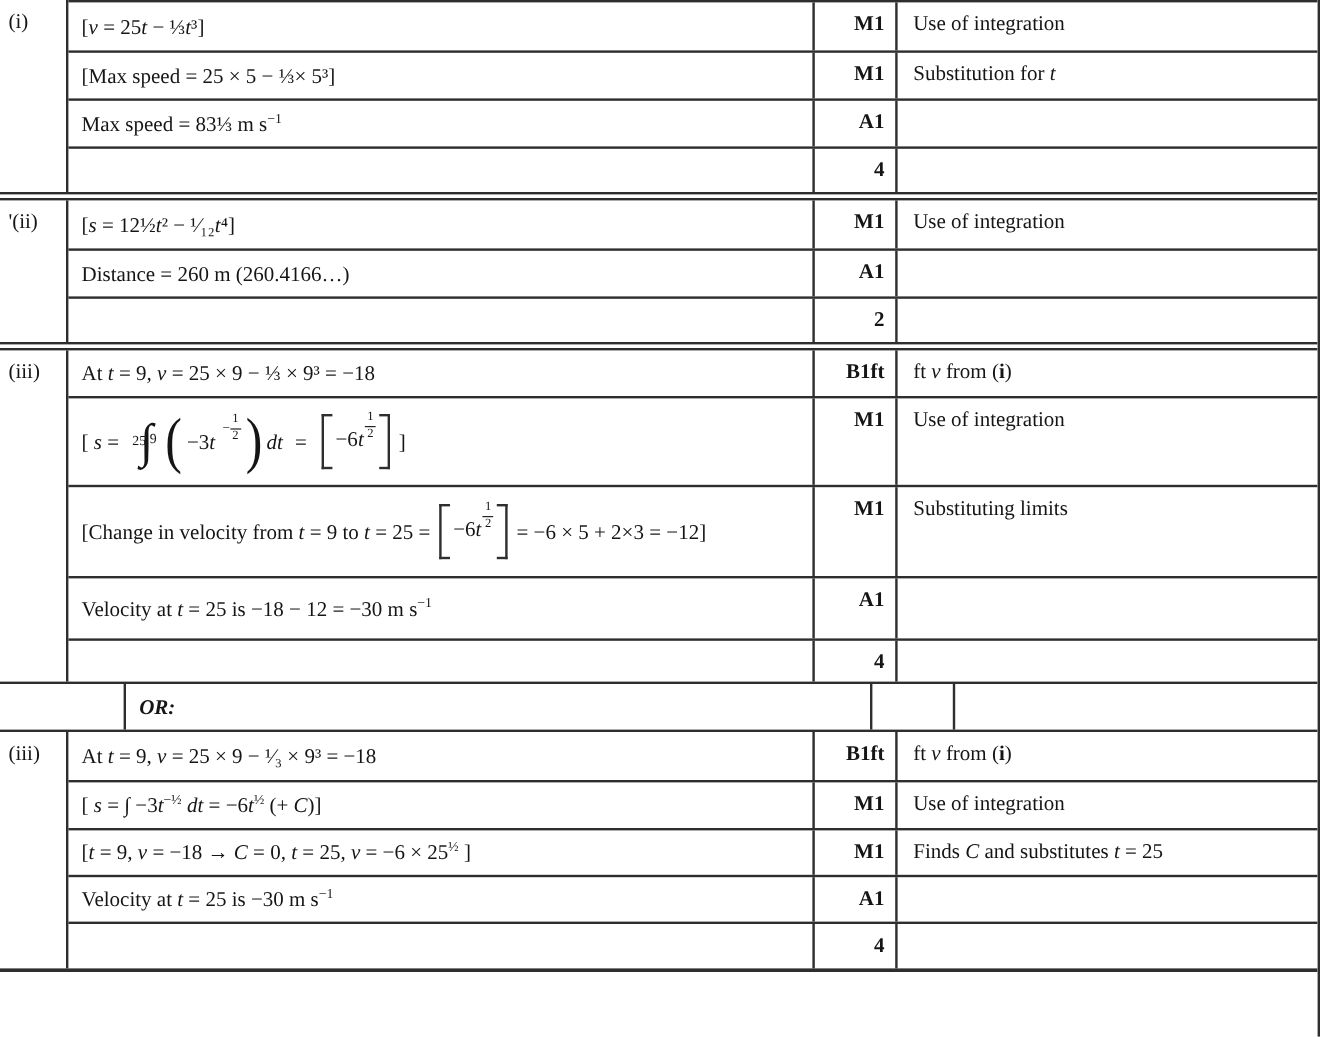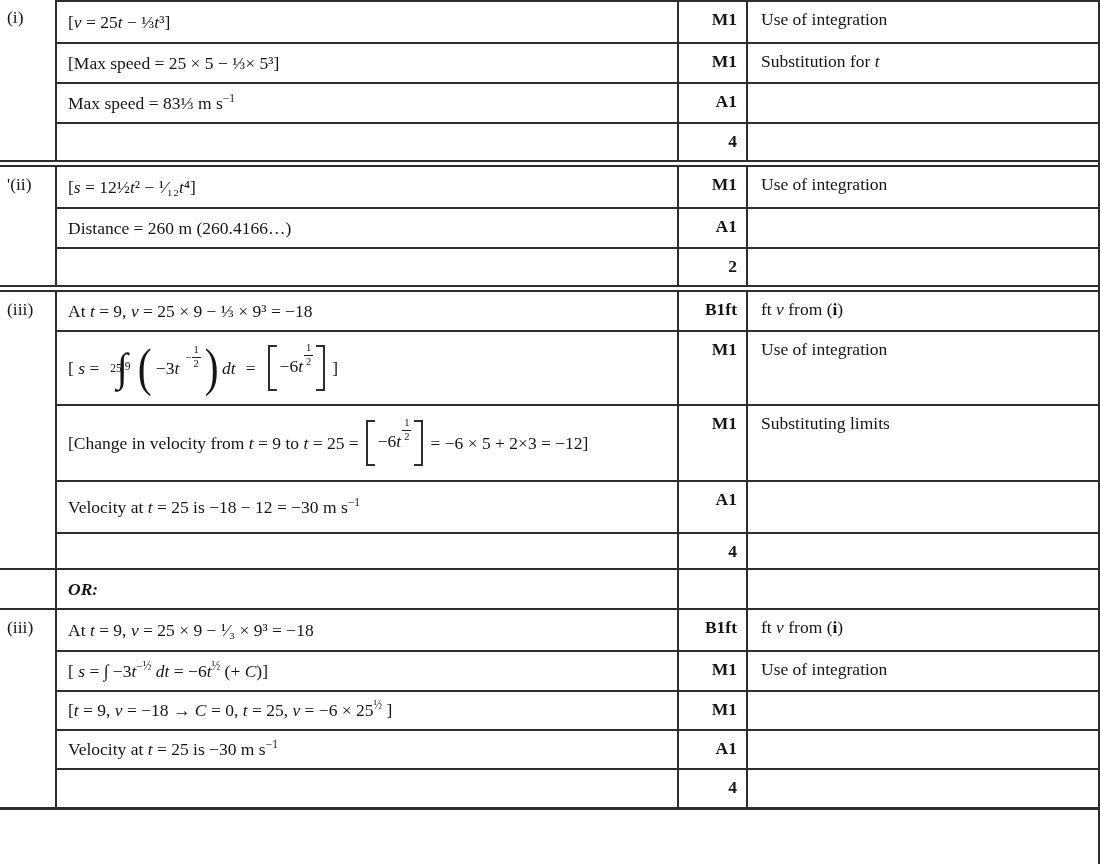--- a/index.html
+++ b/index.html
@@ -26,21 +26,21 @@
   .marks{
     flex:0 0 69px;width:69px;border-right:2px solid var(--ln);
     text-align:right;padding:7px 9px 0 0;box-sizing:border-box;
     font-weight:bold;align-self:stretch;
   }
   .cmt{flex:1;padding:7px 0 0 13px;box-sizing:border-box;white-space:nowrap;align-self:stretch;}
   
   .sec-i .rows{border-top:2px solid var(--ln);}
   .sec-i{border-bottom:2px solid var(--ln);}
   .sec-ii,.sec-iiia{margin-top:3px;border-top:2px solid var(--ln);border-bottom:2px solid var(--ln);}
-  .sec-or{border-bottom:2px solid var(--ln);}
+  .sec-or{border-bottom:2px solid var(--ln);padding-left:48px;}
   .sec-iiib{border-bottom:3px solid var(--ln);}
   .or-cell{font-weight:bold;font-style:italic;}
   sup{font-size:11.5px;line-height:0;}
   i{font-style:italic;}
   
   .eqn{display:inline-flex;align-items:center;gap:5px;}
   .intwrap{display:inline-flex;flex-direction:row;align-items:center;line-height:1;margin:0 1px;}
   .intlim{font-size:11.5px;line-height:1;}
   .intlim.up{transform:translateX(5px);margin-bottom:-2px;}
   .intlim.lo{transform:translateX(-3px);margin-top:-2px;}
@@ -237,20 +237,21 @@
             <span class="m">[ <i>s</i> = ∫ −3<i>t</i><sup>−½</sup> <i>dt</i> = −6<i>t</i><sup>½</sup> (+ <i>C</i>)]</span>
           </div>
         <div class="marks">M1</div>
         <div class="cmt m">Use of integration</div>
       </div>
       <div class="r" style="height:39px">
         <div class="work">
             <span class="m">[<i>t</i> = 9, <i>v</i> = −18 → <i>C</i> = 0, <i>t</i> = 25, <i>v</i> = −6 × 25<sup>½</sup> ]</span>
           </div>
         <div class="marks">M1</div>
+        <div class="cmt m">Finds <i>C</i> and substitutes <i>t</i> = 25</div>
       </div>
       <div class="r" style="height:39px">
         <div class="work">
             <span class="m">Velocity at <i>t</i> = 25 is −30 m s<sup>−1</sup></span>
           </div>
         <div class="marks">A1</div>
         <div class="cmt m"></div>
       </div>
       <div class="r" style="height:39px">
         <div class="work">

